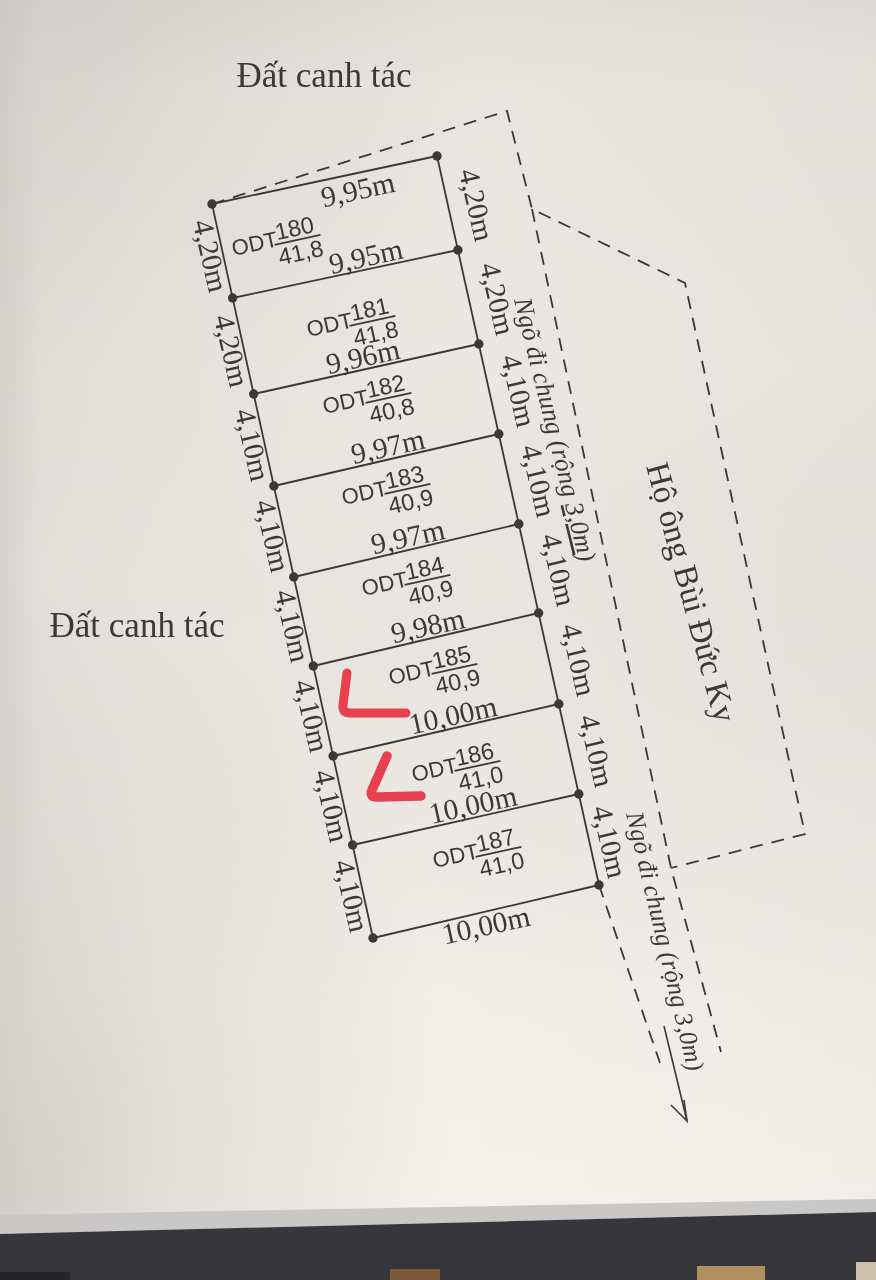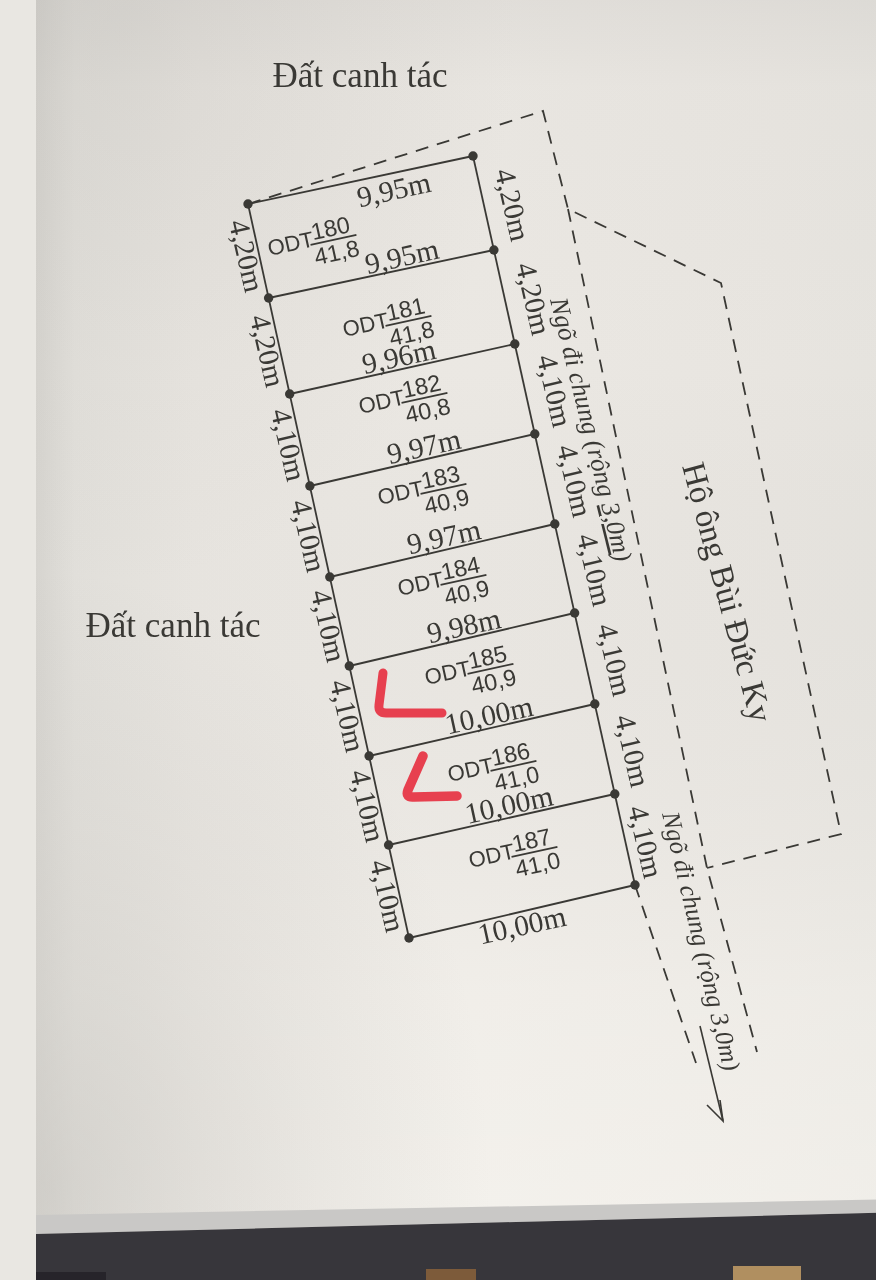--- a/index.html
+++ b/index.html
@@ -1,15 +1,15 @@
 <!DOCTYPE html>
 <html><head><meta charset="utf-8">
 <style>
 html,body{margin:0;padding:0;width:876px;height:1280px;overflow:hidden;background:#e9e7e2;}
-#wrap{position:relative;width:780px;height:1280px;margin-left:36px;}
+#wrap{position:relative;width:780px;height:1280px;}
 svg text{white-space:pre;}
 svg{filter:blur(0.4px);}
 </style></head>
 <body>
 <div id="wrap">
 <svg width="876" height="1280" viewBox="0 0 876 1280" style="position:absolute;left:0;top:0">
 <defs>
 <linearGradient id="pg" x1="0" y1="0" x2="1" y2="0">
           <stop offset="0" stop-color="#d7d5d0"></stop>
           <stop offset="0.045" stop-color="#e3e1dc"></stop>

